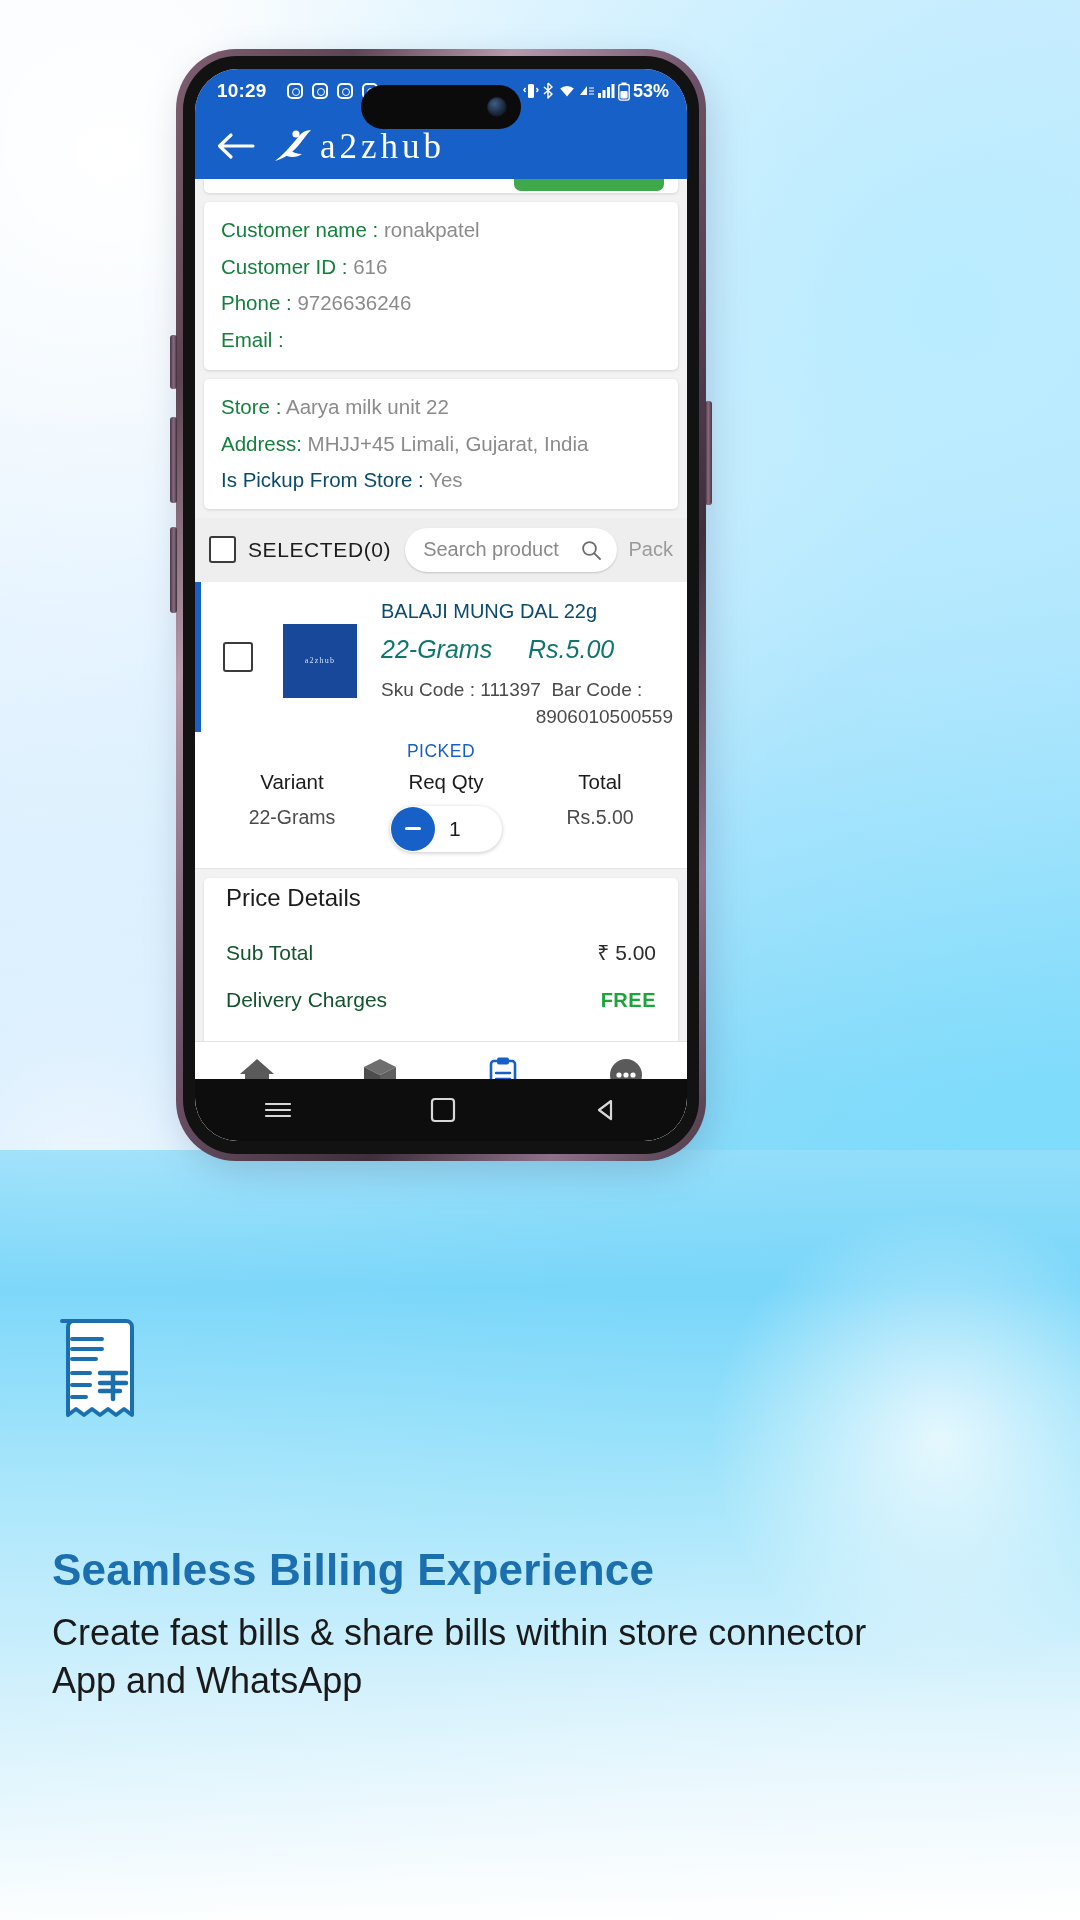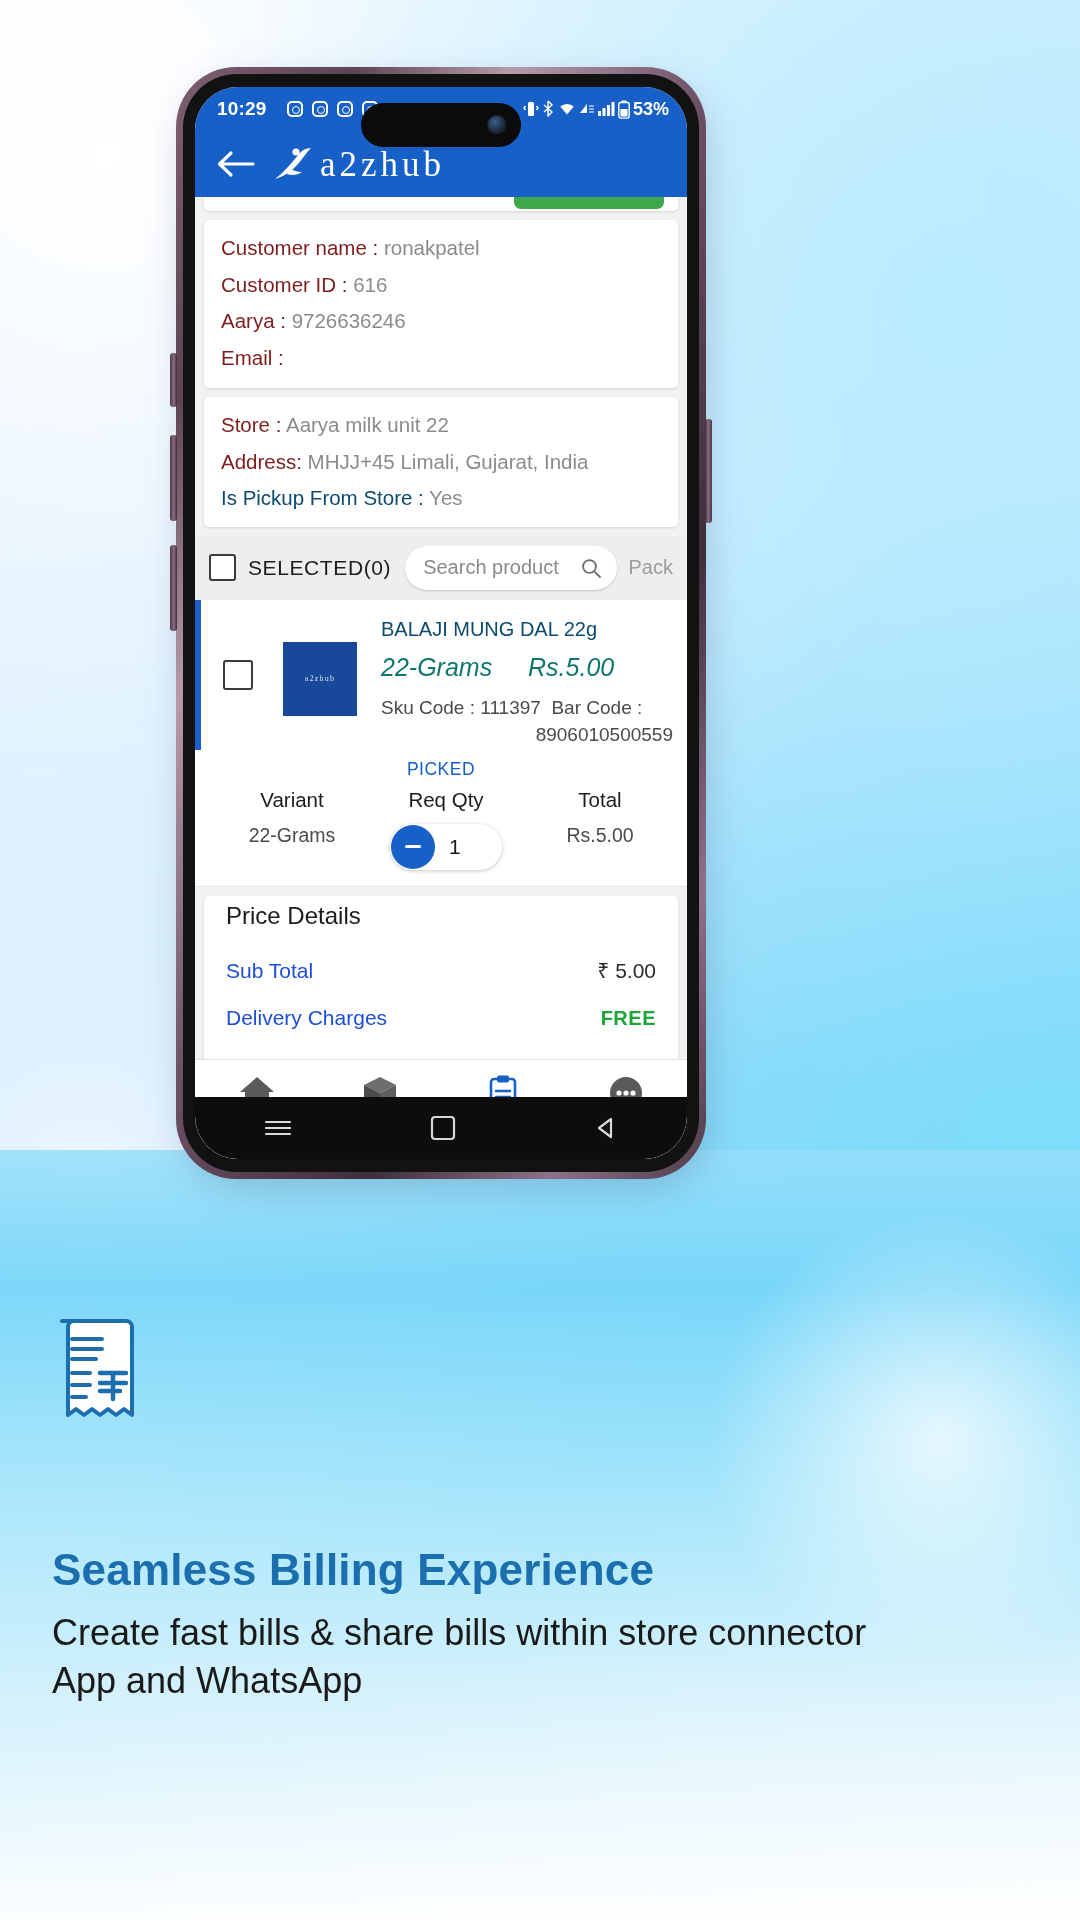--- a/index.html
+++ b/index.html
@@ -29,21 +29,21 @@
       rgba(170,231,251,0.9) 45%,
       rgba(225,245,253,0.85) 72%,
       rgba(255,255,255,0.95) 100%);
   }
   .bg-glow {
     position: absolute; left: 700px; top: 1180px; width: 480px; height: 520px;
     background: radial-gradient(circle, rgba(255,255,255,0.75) 0%, rgba(255,255,255,0) 65%);
   }
 
   
-  .phone-wrap { position: absolute; left: 176px; top: 67px; width: 538px; height: 1122px; }
+  .phone-wrap { position: absolute; left: 176px; top: 49px; width: 538px; height: 1122px; }
   .phone-shadow {
     position: absolute; left: 6px; top: 14px; width: 528px; height: 1108px;
     border-radius: 62px;
     background: rgba(60,70,110,0.22);
     filter: blur(18px);
   }
   .phone-frame {
     position: absolute; left: 0; top: 0; width: 530px; height: 1112px;
     border-radius: 60px;
     background: linear-gradient(118deg, #7e5f72 0%, #5d4455 16%, #b79bac 30%, #6d5166 48%, #3e2f3a 70%, #8d718a 86%, #4e3b49 100%);
@@ -137,21 +137,21 @@
     box-shadow: 0 1px 3px rgba(0,0,0,.13);
   }
   .card-clip-top { margin-top: 0; height: 14px; border-radius: 0 0 5px 5px; position: relative; overflow: hidden; }
   .green-pill {
     position: absolute; right: 14px; top: -22px;
     width: 150px; height: 34px; border-radius: 7px; background: #3fa84b;
   }
 
   .kv { font-size: 20.5px; line-height: 1.0; padding: 0; }
   .kv-row { padding: 2px 0; display: block; }
-  .k { color: #7f1d1d; }
+  .k { color: #15803d; }
   .v { color: #8b8b8b; }
   .info-card { padding: 16px 17px 18px 17px; }
   .info-card .kv-row { margin-bottom: 12px; }
   .info-card .kv-row:last-child { margin-bottom: 0; }
 
   .store-card { padding: 16px 17px 16px 17px; }
   .store-card .kv-row { margin-bottom: 12px; }
   .store-card .kv-row:last-child { margin-bottom: 0; }
   .k-blue { color: #0c4a6e; }
 
@@ -212,21 +212,21 @@
     display: flex; align-items: center; justify-content: center; flex: 0 0 auto;
     margin-left: 1px;
   }
   .qty-minus i { display: block; width: 16px; height: 3.4px; background: #fff; border-radius: 2px; }
   .qty-num { font-size: 21px; color: #1c1c1c; margin-left: 14px; }
 
   
   .price-card { padding: 6px 22px 26px 22px; margin-top: 9px; }
   .price-title { font-size: 24px; color: #1c1c1c; margin-bottom: 26px; }
   .price-row { display: flex; align-items: baseline; margin-bottom: 22px; }
-  .price-row .lbl { font-size: 21px; color: #1d4ed8; flex: 1 1 auto; }
+  .price-row .lbl { font-size: 21px; color: #14532d; flex: 1 1 auto; }
   .price-row .val { font-size: 21px; color: #2b2b2b; }
   .price-row .val.free { color: #1da53c; font-weight: 600; font-size: 20px; letter-spacing: .5px; }
 
   
   .bottomnav {
     height: 100px; background: #fff; border-top: 1px solid #e3e3e3;
     display: flex; align-items: flex-start; padding-top: 12px;
   }
   .nav-item { flex: 1 1 0; text-align: center; }
   .nav-ico { height: 42px; display: flex; align-items: center; justify-content: center; }
@@ -334,21 +334,21 @@
           <div class="card info-card">
             <div class="kv kv-row">
               <span class="k">Customer name :</span>
               <span class="v">ronakpatel</span>
             </div>
             <div class="kv kv-row">
               <span class="k">Customer ID :</span>
               <span class="v">616</span>
             </div>
             <div class="kv kv-row">
-              <span class="k">Aarya :</span>
+              <span class="k">Phone :</span>
               <span class="v">9726636246</span>
             </div>
             <div class="kv kv-row">
               <span class="k">Email :</span>
               <span class="v"></span>
             </div>
           </div>
 
           <div class="card store-card">
             <div class="kv kv-row">

